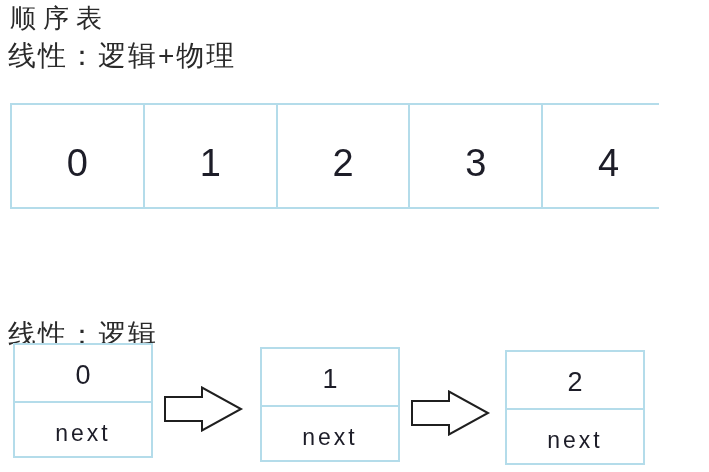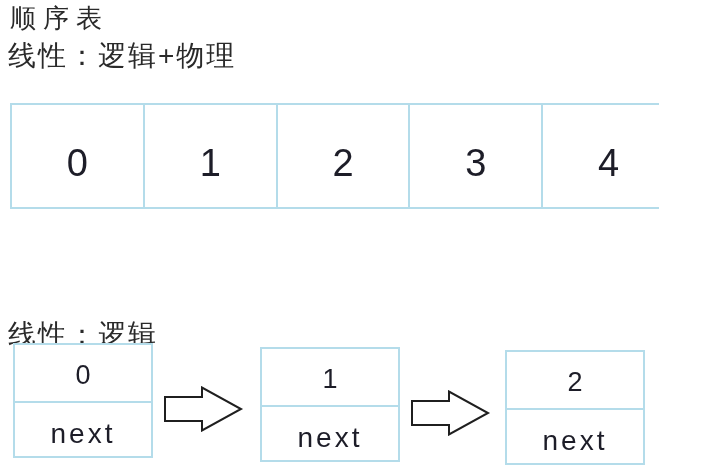--- a/index.html
+++ b/index.html
@@ -88,21 +88,21 @@
     justify-content: center;
     font-size: 27px;
     color: var(--value);
     padding-top: 4px;
   }
   .nptr {
     flex: 1;
     display: flex;
     align-items: center;
     justify-content: center;
-    font-size: 28px;
+    font-size: 23px;
     letter-spacing: 3px;
     color: var(--value);
     padding-top: 8px;
   }
 
   
   .arrow {
     position: absolute;
     width: 80px;
     height: 46px;

